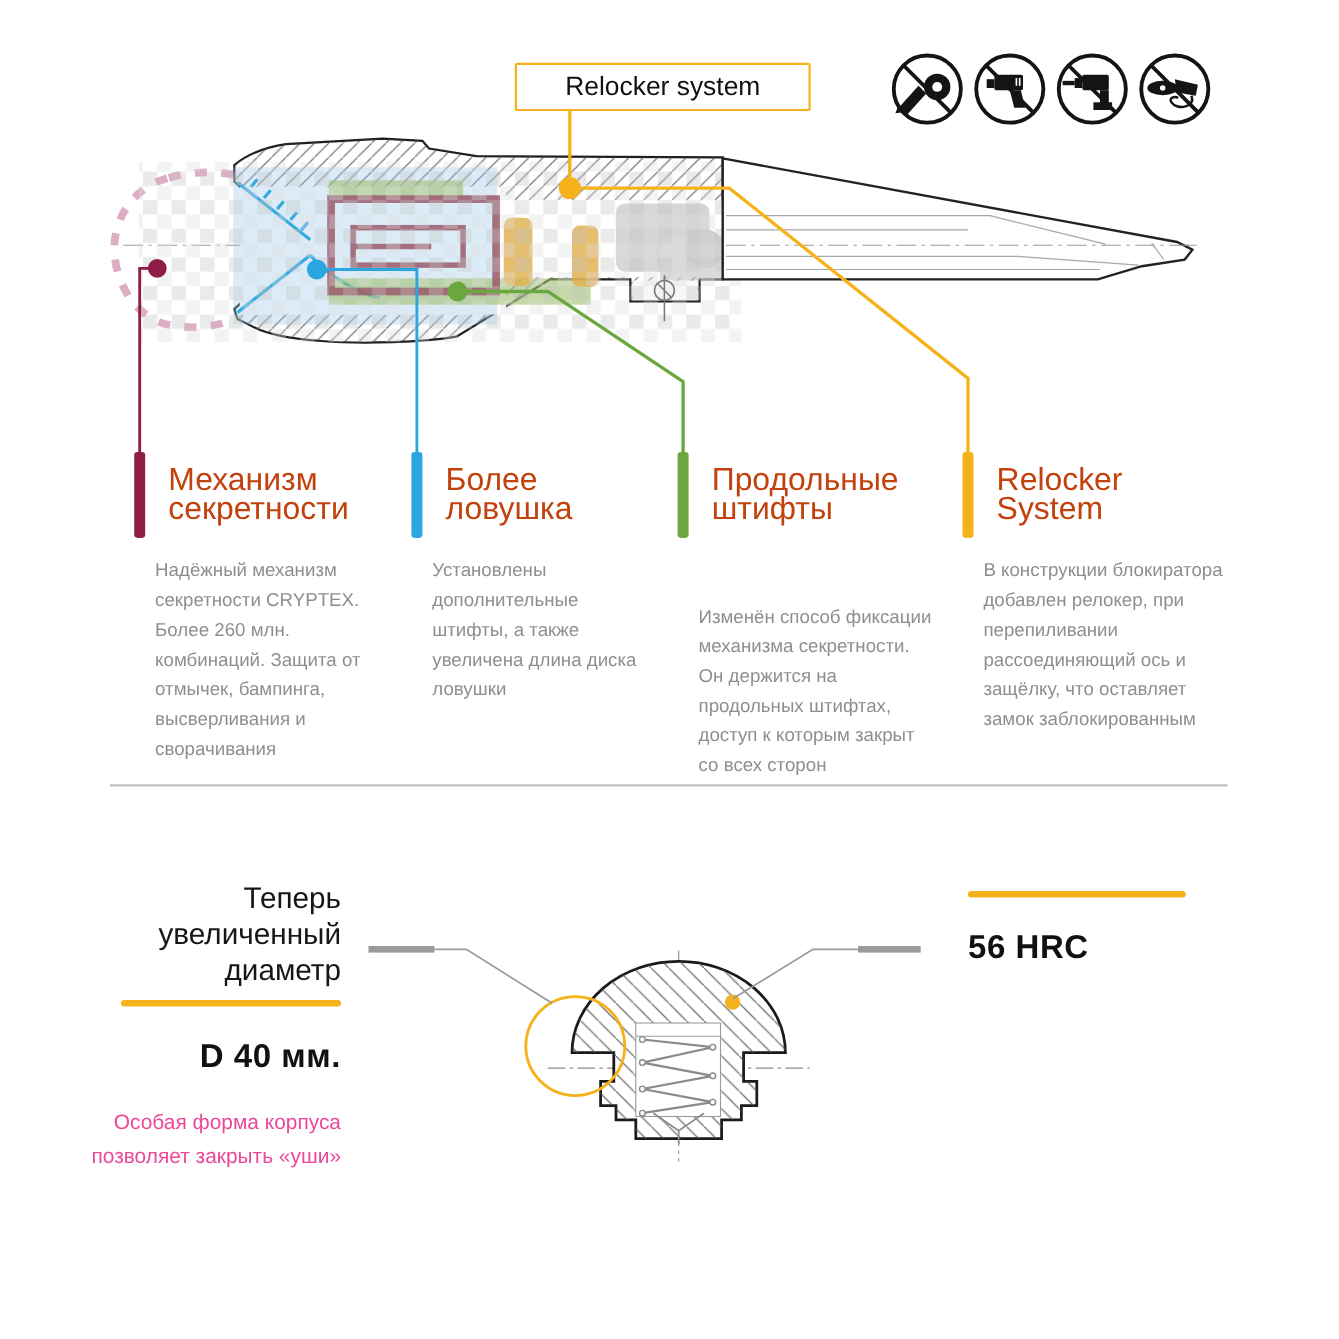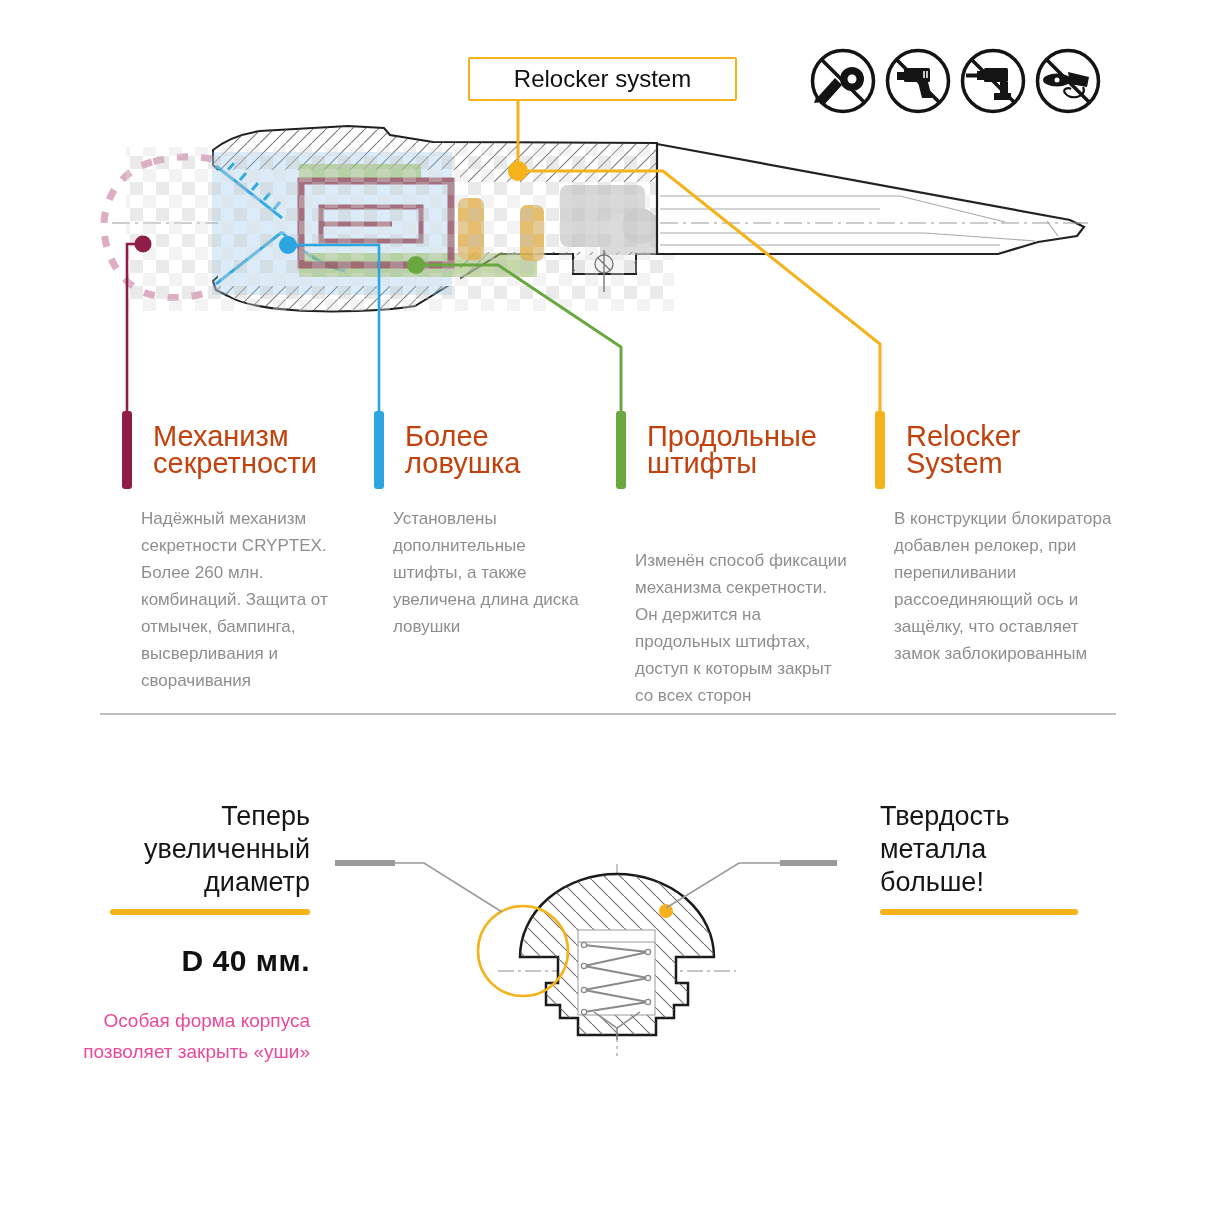--- a/index.html
+++ b/index.html
@@ -245,19 +245,17 @@
 <div class="feature" id="featL">
   <div class="feat-title">Теперь
 увеличенный
 диаметр</div>
   <div class="feat-rule"></div>
   <div class="feat-value">D 40 мм.</div>
   <div class="feat-body">Особая форма корпуса позволяет закрыть «уши» муфты так, что доступ электроинструментом к ним невозможен.</div>
 </div>
 
 <div class="feature" id="featR">
-  <div class="feat-title">Твердость
-металла
-больше!</div>
   <div class="feat-rule"></div>
+  <div class="feat-value">56 HRC</div>
 </div>
 
 </div>
 
 </body></html>

